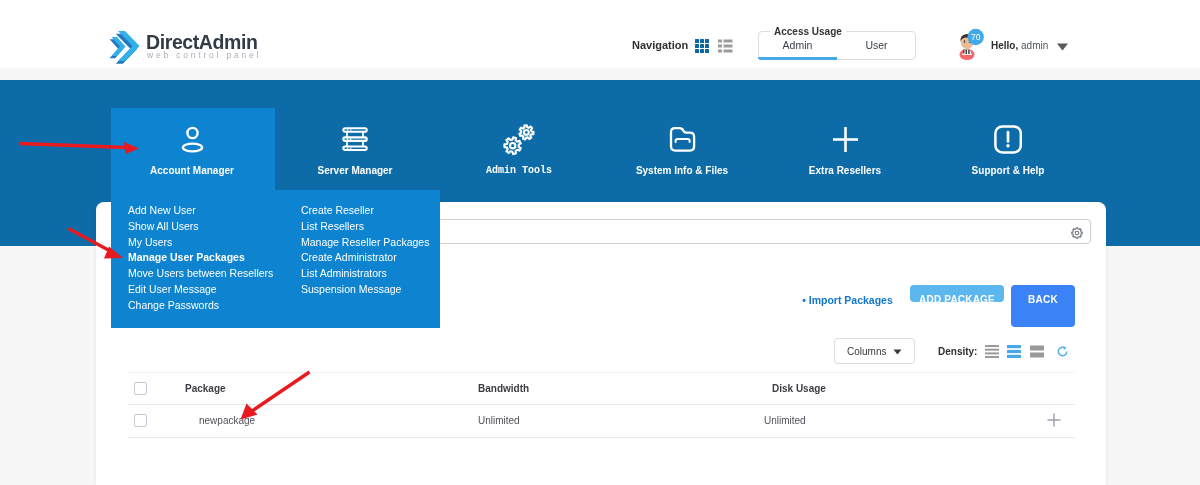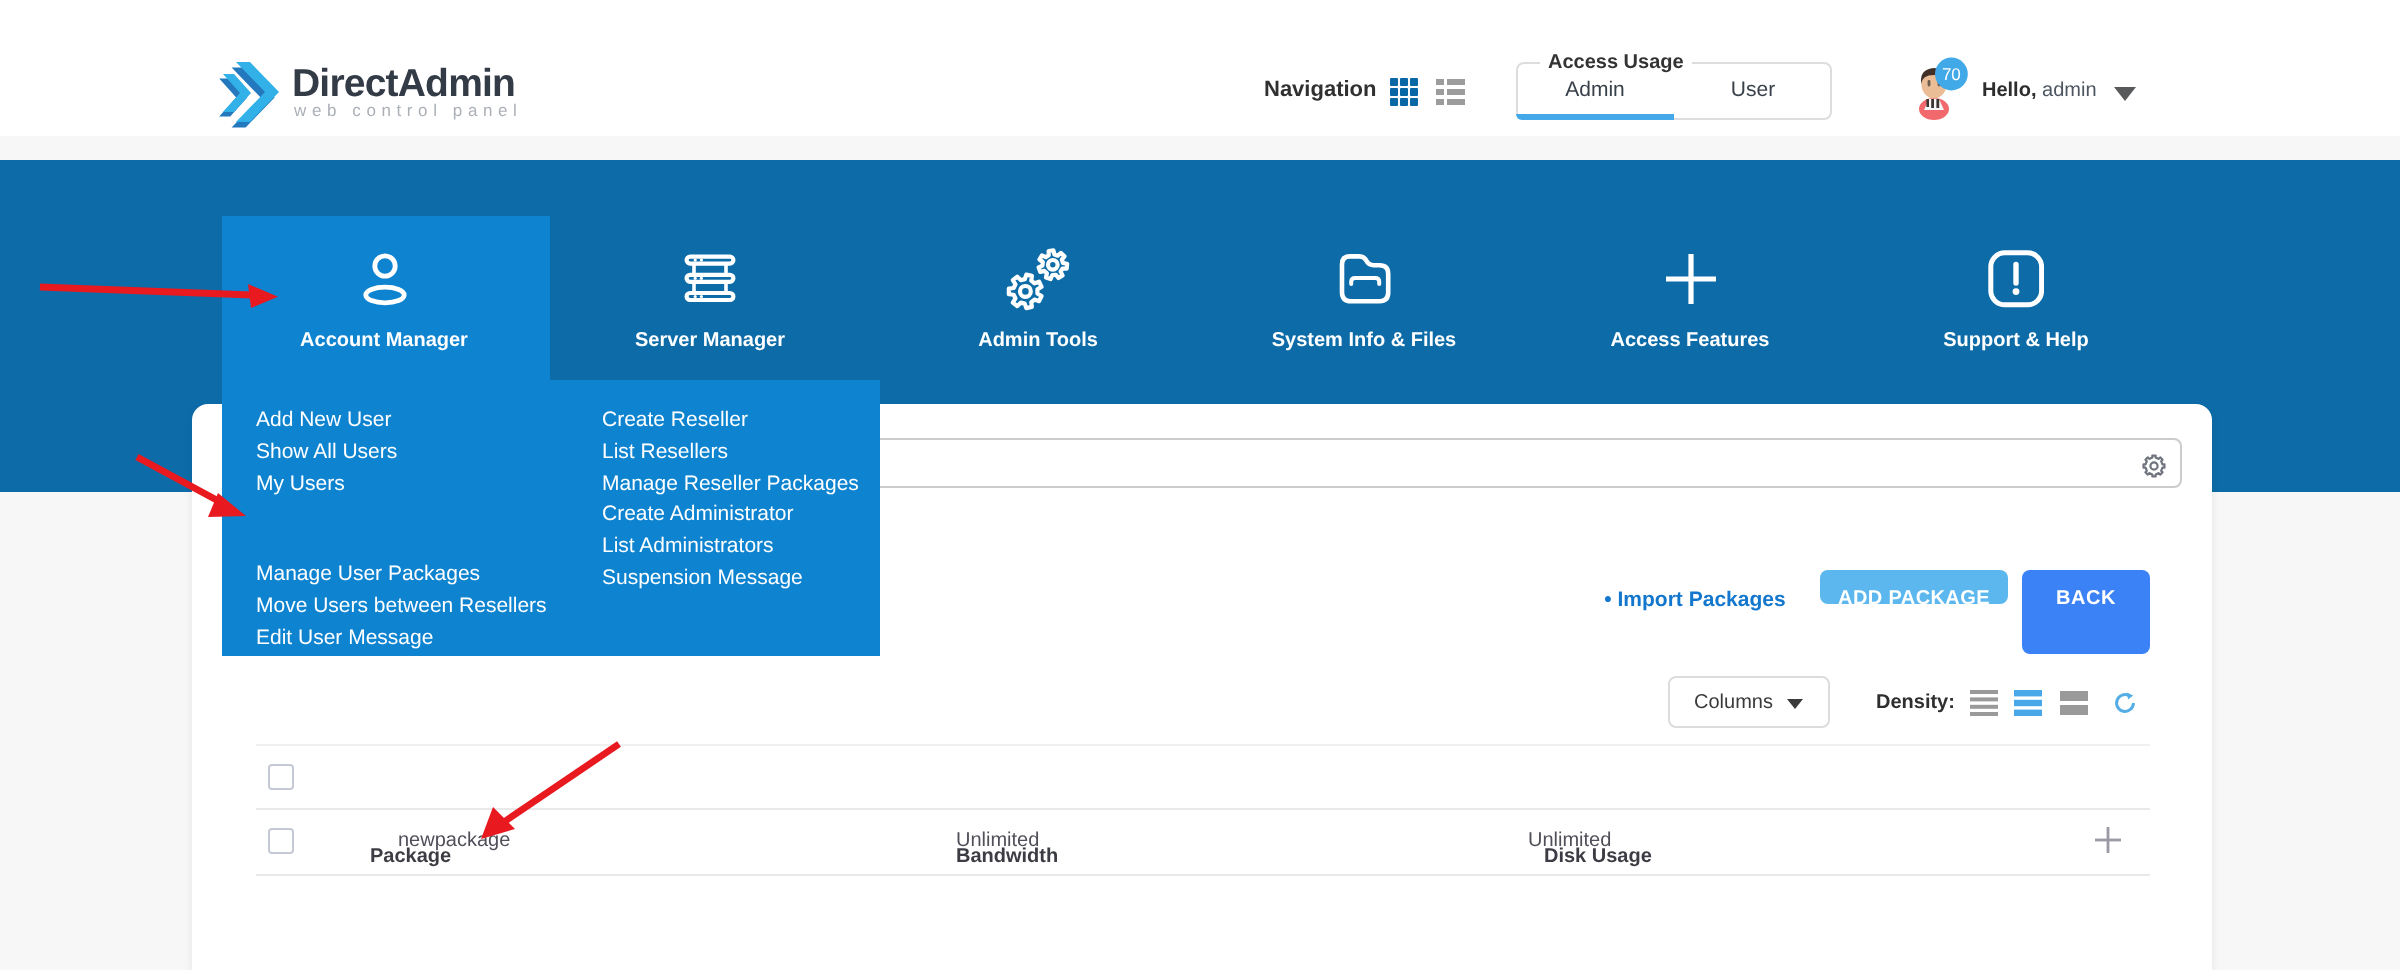--- a/index.html
+++ b/index.html
@@ -15,21 +15,21 @@
 .navlabel { font-size:10px; font-weight:bold; color:#fff; }
 #tabhl { position:absolute; left:111px; top:108px; width:164px; height:82px; background:#0e83d0; z-index:2; }
 #dropdown { position:absolute; left:111px; top:190px; width:329px; height:138px; background:#0e83d0; z-index:6; }
 .ddcol { position:absolute; top:203px; z-index:7; }
 .dditem { font-size:10.5px; color:#fff; line-height:15.8px; white-space:nowrap; }
 .fieldset { position:absolute; left:758px; top:31px; width:158px; height:29px; border:1px solid #ddd; border-radius:4px; }
 .legend { position:absolute; left:770px; top:25.5px; background:#fff; padding:0 4px; font-size:10px; font-weight:bold; color:#333; z-index:6; line-height:11px; }
 .btn { position:absolute; font-weight:bold; color:#fff; font-size:10px; text-align:center; border-radius:4px; }
 .hdrline { position:absolute; height:1px; background:#e9e9e9; left:128px; width:947px; z-index:3; }
 .tbltext { position:absolute; font-size:10px; color:#50505a; z-index:3; white-space:nowrap; line-height:11px; }
-.tblhead { position:absolute; font-size:10px; font-weight:bold; color:#3c3c44; z-index:3; white-space:nowrap; line-height:11px;margin-top:40px; }
+.tblhead { position:absolute; font-size:10px; font-weight:bold; color:#3c3c44; z-index:3; white-space:nowrap; line-height:11px; }
 .cb { position:absolute; width:13px; height:13px; border:1px solid #c4c9d4; border-radius:2px; background:#fff; z-index:3; }
 svg { display:block; }
 </style>
 </head>
 <body>
 <div id="root">
   <div id="band"></div>
   <div id="card"></div>
   <div id="tabhl"></div>
   <div id="dropdown"></div>
@@ -68,30 +68,30 @@
     <line x1="2" y1="14.5" x2="27" y2="14.5" stroke="#fff" stroke-width="2.6"></line>
   </svg>
   <svg class="abs" style="left:994px;top:125px;z-index:3;" width="28" height="29" viewBox="0 0 28 29">
     <rect x="1.4" y="1.4" width="25.4" height="26" rx="7" fill="none" stroke="#fff" stroke-width="2.5"></rect>
     <line x1="14" y1="7.2" x2="14" y2="16.5" stroke="#fff" stroke-width="2.7" stroke-linecap="round"></line>
     <circle cx="14" cy="20.8" r="1.7" fill="#fff"></circle>
   </svg>
 
   <div class="navitem" style="left:110px;top:160px;"><span class="navlabel">Account Manager</span></div>
   <div class="navitem" style="left:273px;top:160px;"><span class="navlabel">Server Manager</span></div>
-  <div class="navitem" style="left:437px;top:160px;"><span class="navlabel">Admin Tools</span></div>
+  <div class="navitem" style="left:437px;top:160px;font-family:Liberation Mono, monospace;"><span class="navlabel">Admin Tools</span></div>
   <div class="navitem" style="left:600px;top:160px;"><span class="navlabel">System Info &amp; Files</span></div>
-  <div class="navitem" style="left:763px;top:160px;"><span class="navlabel">Access Features</span></div>
+  <div class="navitem" style="left:763px;top:160px;"><span class="navlabel">Extra Resellers</span></div>
   <div class="navitem" style="left:926px;top:160px;"><span class="navlabel">Support &amp; Help</span></div>
 
   <div class="ddcol" style="left:128px;">
     <div class="dditem">Add New User</div>
     <div class="dditem">Show All Users</div>
     <div class="dditem">My Users</div>
-    <div class="dditem" style="font-weight:normal;margin-top:30px;">Manage User Packages</div>
+    <div class="dditem" style="font-weight:bold;">Manage User Packages</div>
     <div class="dditem">Move Users between Resellers</div>
     <div class="dditem">Edit User Message</div>
     <div class="dditem">Change Passwords</div>
   </div>
   <div class="ddcol" style="left:301px;">
     <div class="dditem">Create Reseller</div>
     <div class="dditem">List Resellers</div>
     <div class="dditem">Manage Reseller Packages</div>
     <div class="dditem">Create Administrator</div>
     <div class="dditem">List Administrators</div>

